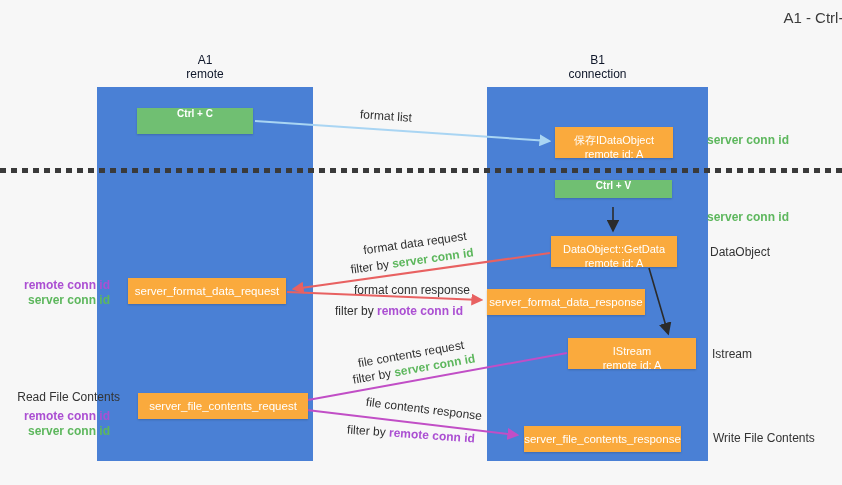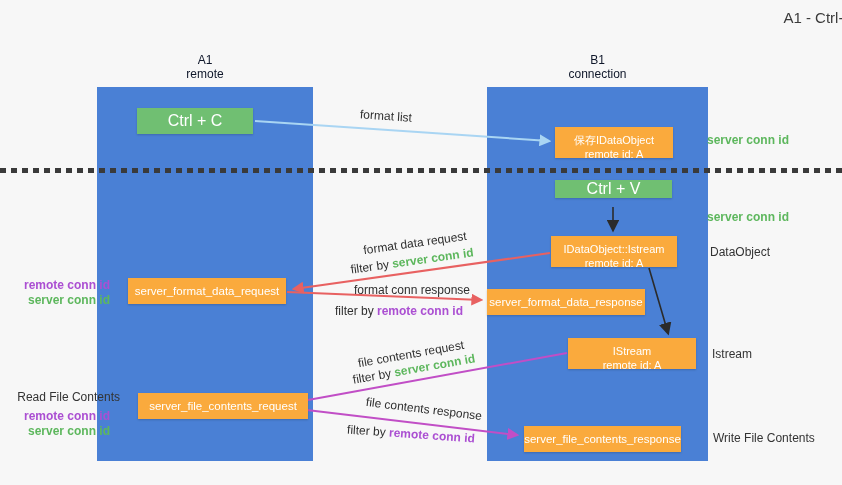--- a/index.html
+++ b/index.html
@@ -9,21 +9,21 @@
   }
   .title{position:absolute;top:8px;left:8px;width:100%;text-align:right;
     font-size:15px;line-height:19px;color:#3b3b3b;z-index:5;margin-left:8px;}
   .col-header{position:absolute;text-align:center;font-size:12px;line-height:14px;color:#0f172a;z-index:5;}
   .lane{position:absolute;top:87px;height:374px;background:#4a80d5;z-index:1;}
   .dotted{position:absolute;left:0;top:168px;width:842px;height:5px;z-index:2;
     background:repeating-linear-gradient(90deg,#3a3a3a 0 6px,rgba(0,0,0,0) 6px 11px);}
   .arrows{position:absolute;left:0;top:0;width:842px;height:485px;z-index:3;pointer-events:none;}
   .box{position:absolute;z-index:4;color:#fff;text-align:center;
     box-shadow:0 1px 2px rgba(0,0,0,.18);}
-  .box-green{background:#70bf72;font-size:16px;display:flex;align-items:center;justify-content:center;}
+  .box-green{background:#70bf72;font-size:10px;display:flex;align-items:flex-start;justify-content:center;font-weight:bold;}
   .box-orange{background:#faaa3d;}
   .box-1line{font-size:11.5px;display:flex;align-items:center;justify-content:center;text-align:right;}
   .box-2line{font-size:11px;line-height:14px;padding-top:6px;box-sizing:border-box;}
   .lbl{position:absolute;z-index:4;font-size:12px;color:#2f2f2f;white-space:nowrap;
     transform:translate(-50%,-50%);}
   .r-p4{transform:translate(-50%,-50%) rotate(4deg);}
   .r-p7{transform:translate(-50%,-50%) rotate(7deg);}
   .r-n8{transform:translate(-50%,-50%) rotate(-8deg);}
   .r-n10{transform:translate(-50%,-50%) rotate(-10deg);}
   .side-lbl{position:absolute;z-index:4;font-size:12px;white-space:nowrap;color:#333;}
@@ -85,21 +85,21 @@
   <div class="box box-orange box-2line" style="left:555px;top:127px;width:118px;height:31px;">
     <div>保存IDataObject</div>
     <div>remote id: A</div>
   </div>
 
   <div class="box box-green" style="left:555px;top:180px;width:117px;height:18px;">
     <span>Ctrl + V</span>
   </div>
 
   <div class="box box-orange box-2line" style="left:551px;top:236px;width:126px;height:31px;">
-    <div>IDataObject::Istream</div>
+    <div>DataObject::GetData</div>
     <div>remote id: A</div>
   </div>
 
   <div class="box box-orange box-1line" style="left:128px;top:278px;width:158px;height:26px;">
     <span>server_format_data_request</span>
   </div>
 
   <div class="box box-orange box-1line" style="left:487px;top:289px;width:158px;height:26px;">
     <span>server_format_data_response</span>
   </div>

